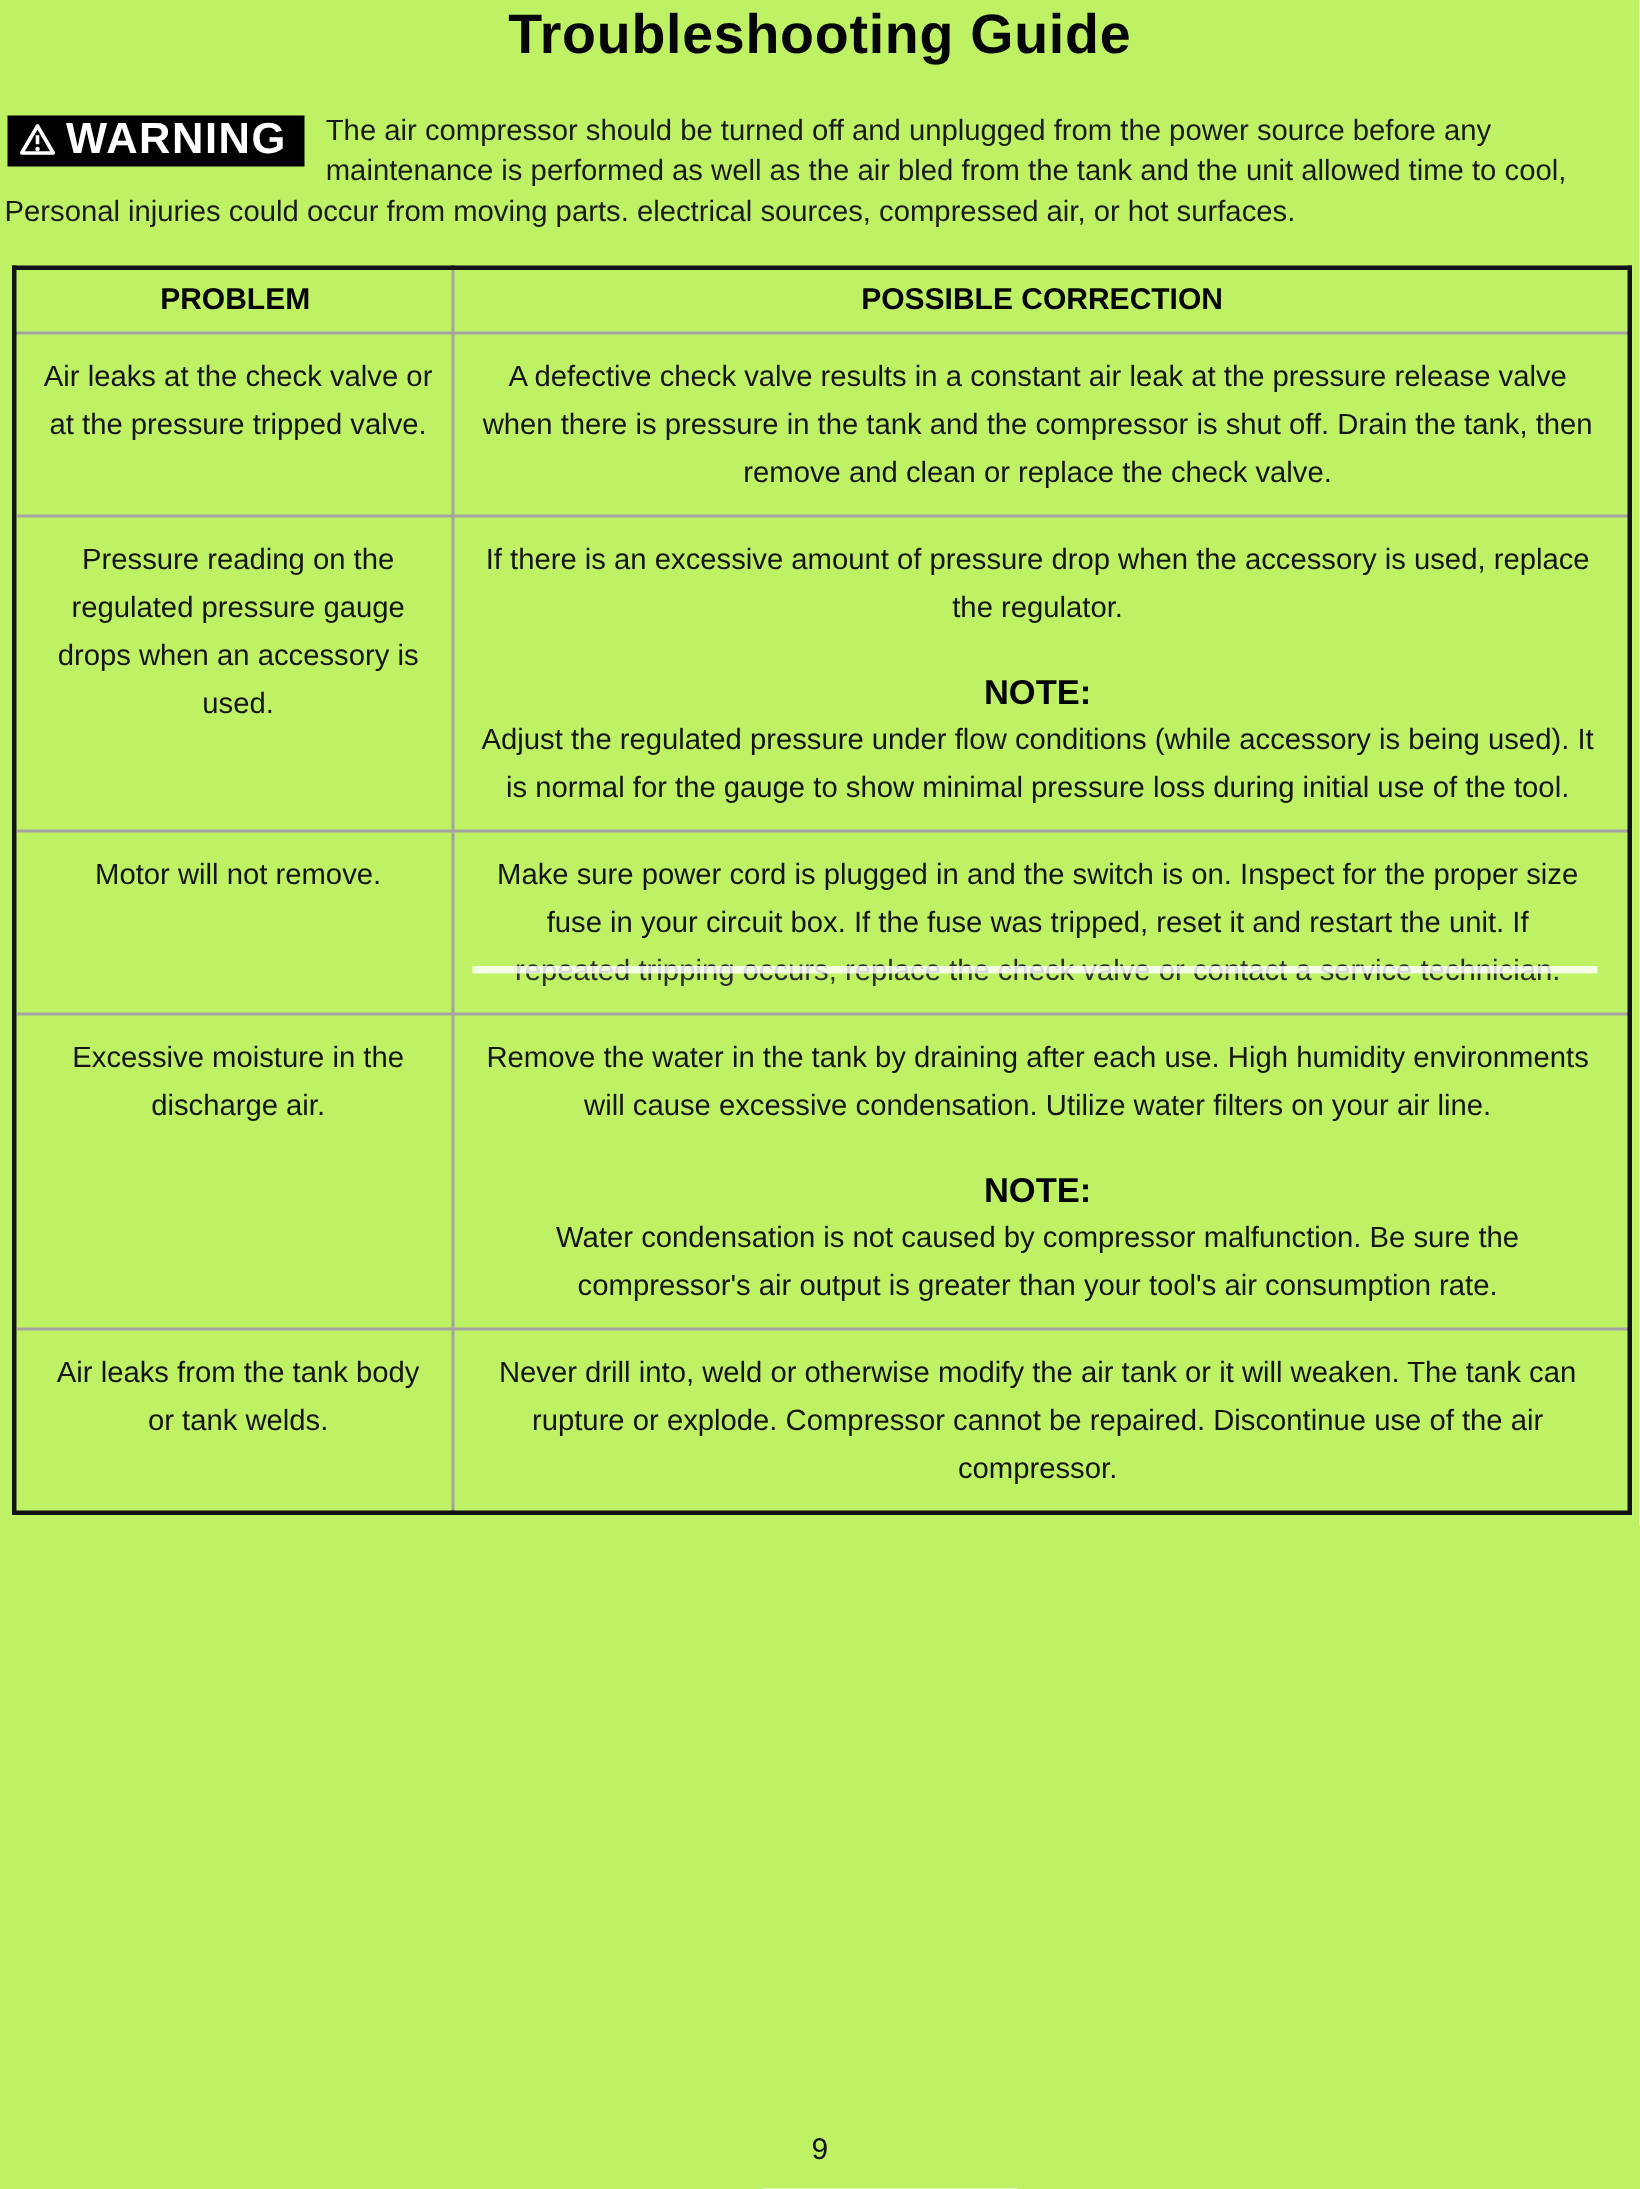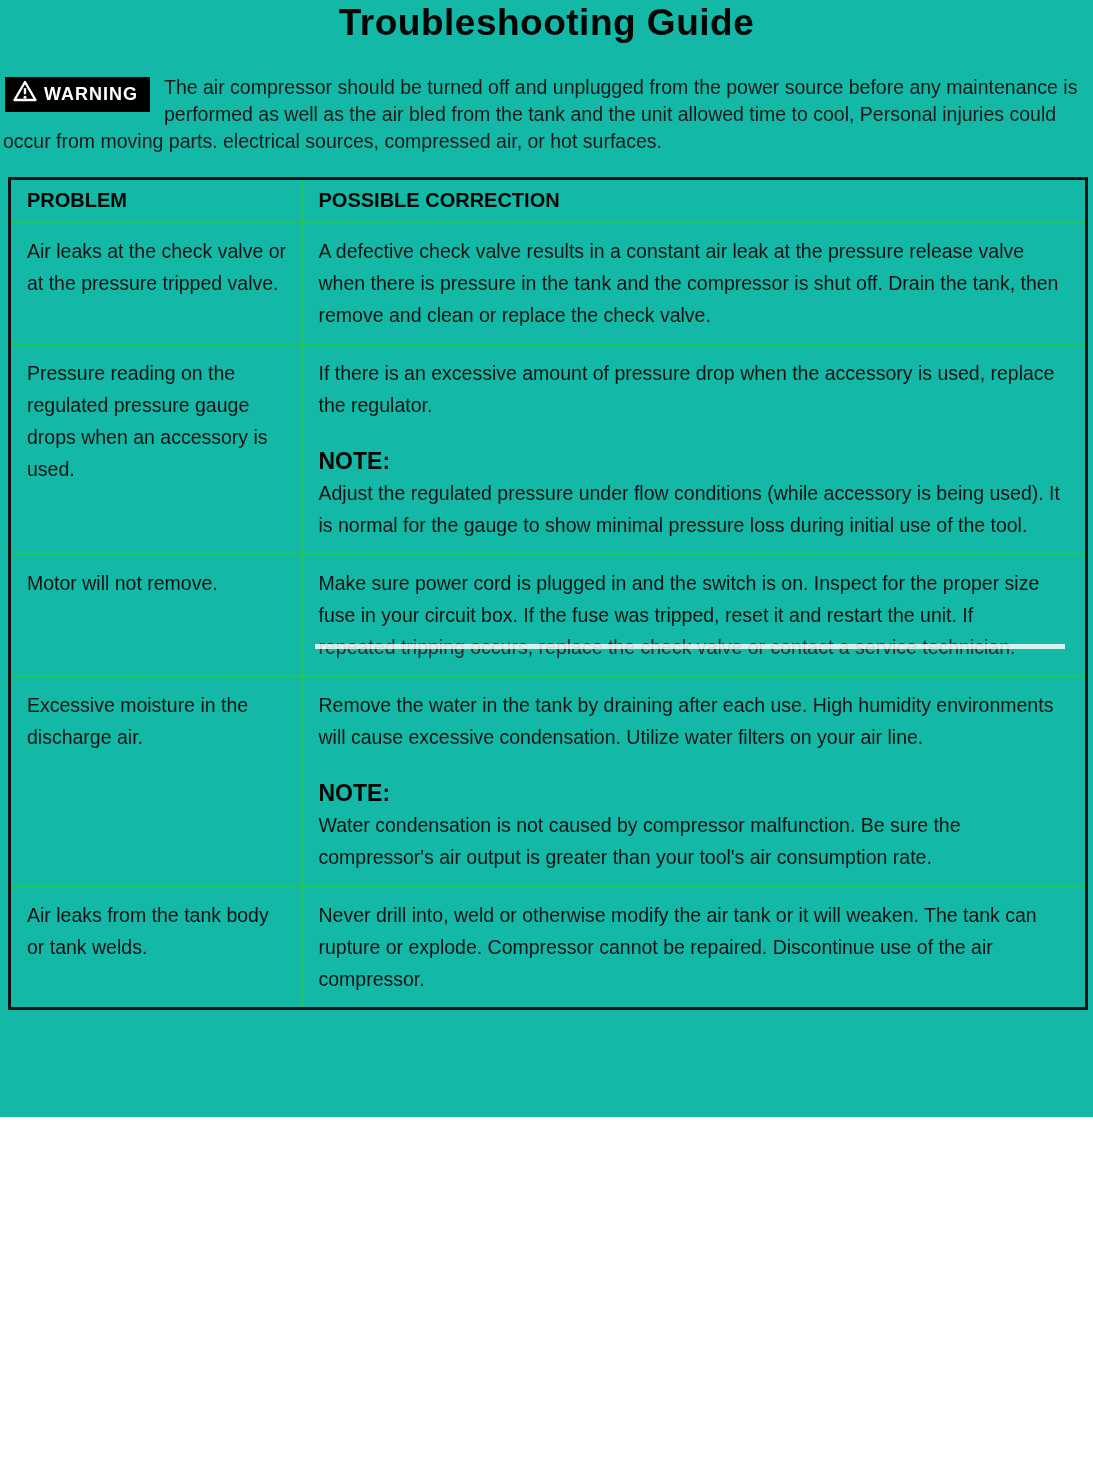--- a/index.html
+++ b/index.html
@@ -3,23 +3,23 @@
 <meta charset="utf-8">
 <style>
   html, body {
     margin: 0;
     padding: 0;
     background: #ffffff;
   }
   .page {
     position: relative;
     width: 1093px;
-    height: 1117px;
+    height: 1459px;
     margin: 0 auto;
-    background: #14b8a6;
+    background: #bef264;
     color: #0b0b0b;
     font-family: "Liberation Sans", sans-serif;
     overflow: hidden;
   }
   .title {
     margin: 2px 0 30px 0;
     text-align: center;
     font-size: 37px;
     font-weight: bold;
     letter-spacing: 0.5px;
@@ -29,43 +29,43 @@
     margin: 0 4px 0 3px;
     font-size: 19.5px;
     line-height: 27px;
     color: #1a1a1a;
   }
   .warning-badge {
     float: left;
     background: #000000;
     color: #ffffff;
     font-weight: bold;
-    font-size: 18px;
+    font-size: 29px;
     letter-spacing: 1px;
     padding: 3px 12px 4px 8px;
     margin: 3px 14px 8px 2px;
     white-space: nowrap;
   }
   .warning-badge svg {
     vertical-align: -2px;
     margin-right: 7px;
   }
   .table-wrap {
     margin: 22px 0 0 8px;
   }
   table.ts-table {
     border-collapse: collapse;
     width: 1080px;
     table-layout: fixed;
     border: 3px solid #121212;
   }
   .ts-table th, .ts-table td {
-    border: 2px solid #22c55e;
+    border: 2px solid #a3a3a3;
     vertical-align: top;
-    text-align: left;
+    text-align: center;
   }
   .ts-table th {
     font-size: 20px;
     font-weight: bold;
     padding: 9px 14px 8px 16px;
     height: 24px;
     color: #050505;
   }
   .ts-table td {
     font-size: 19.5px;

